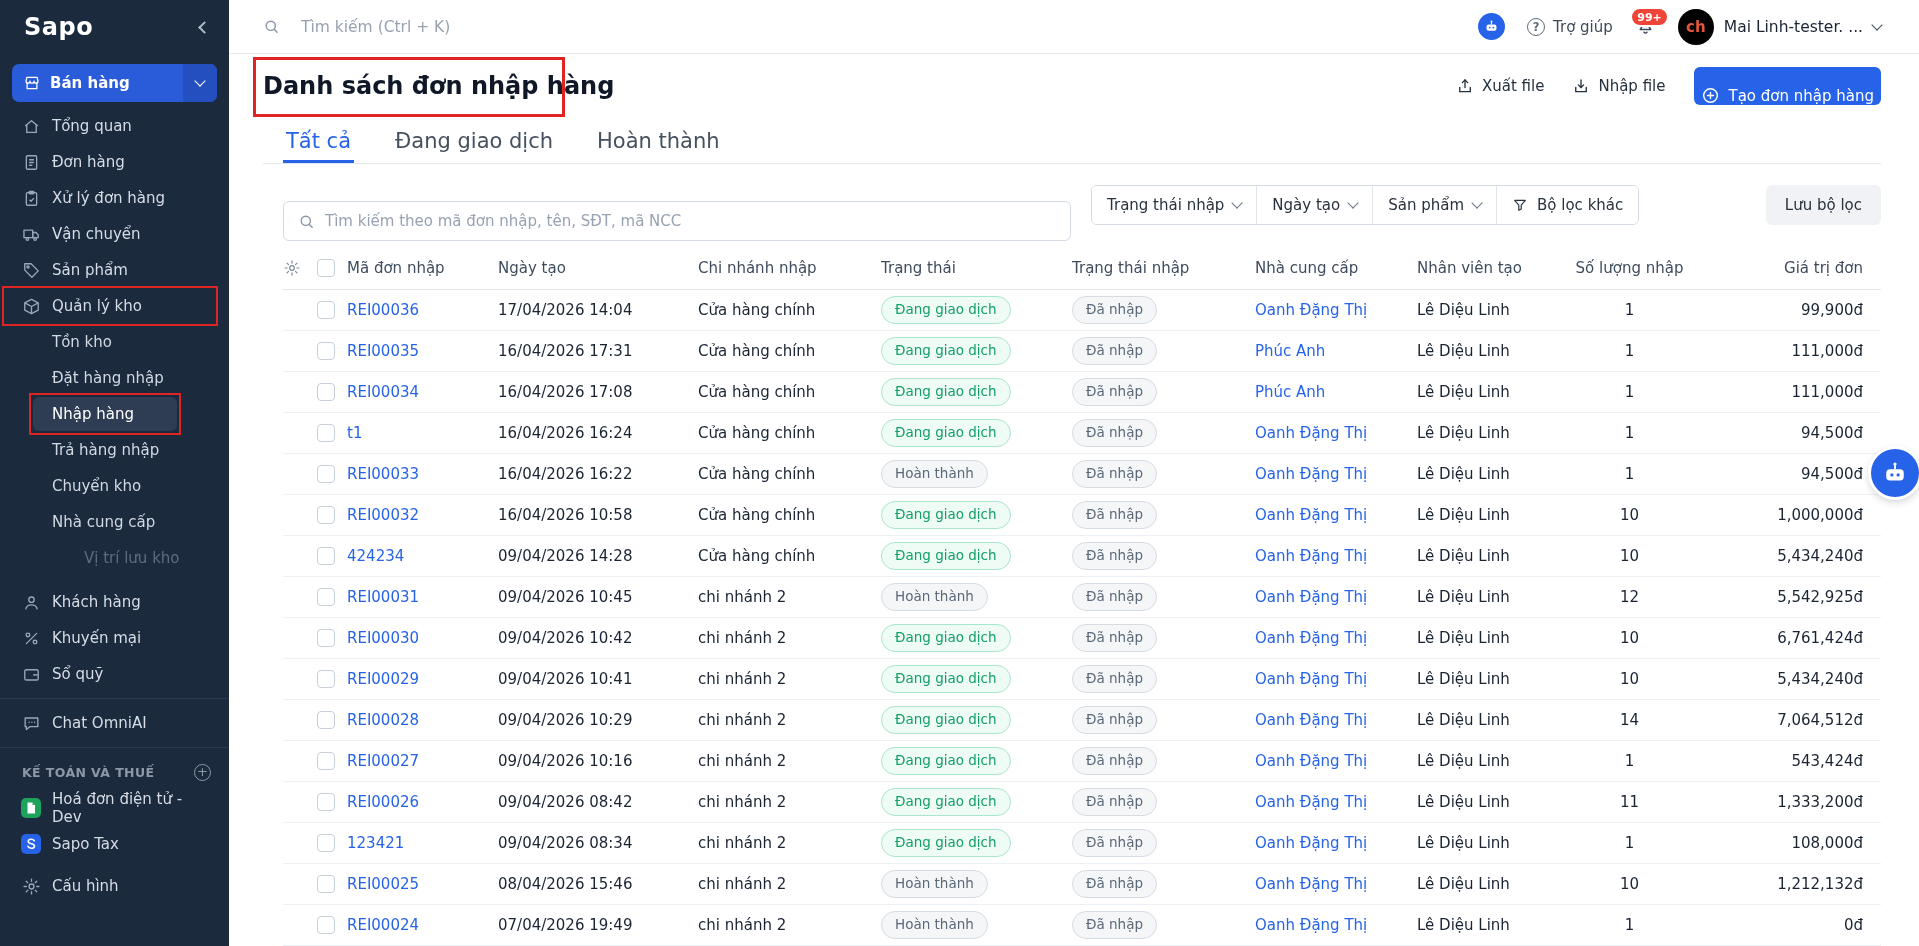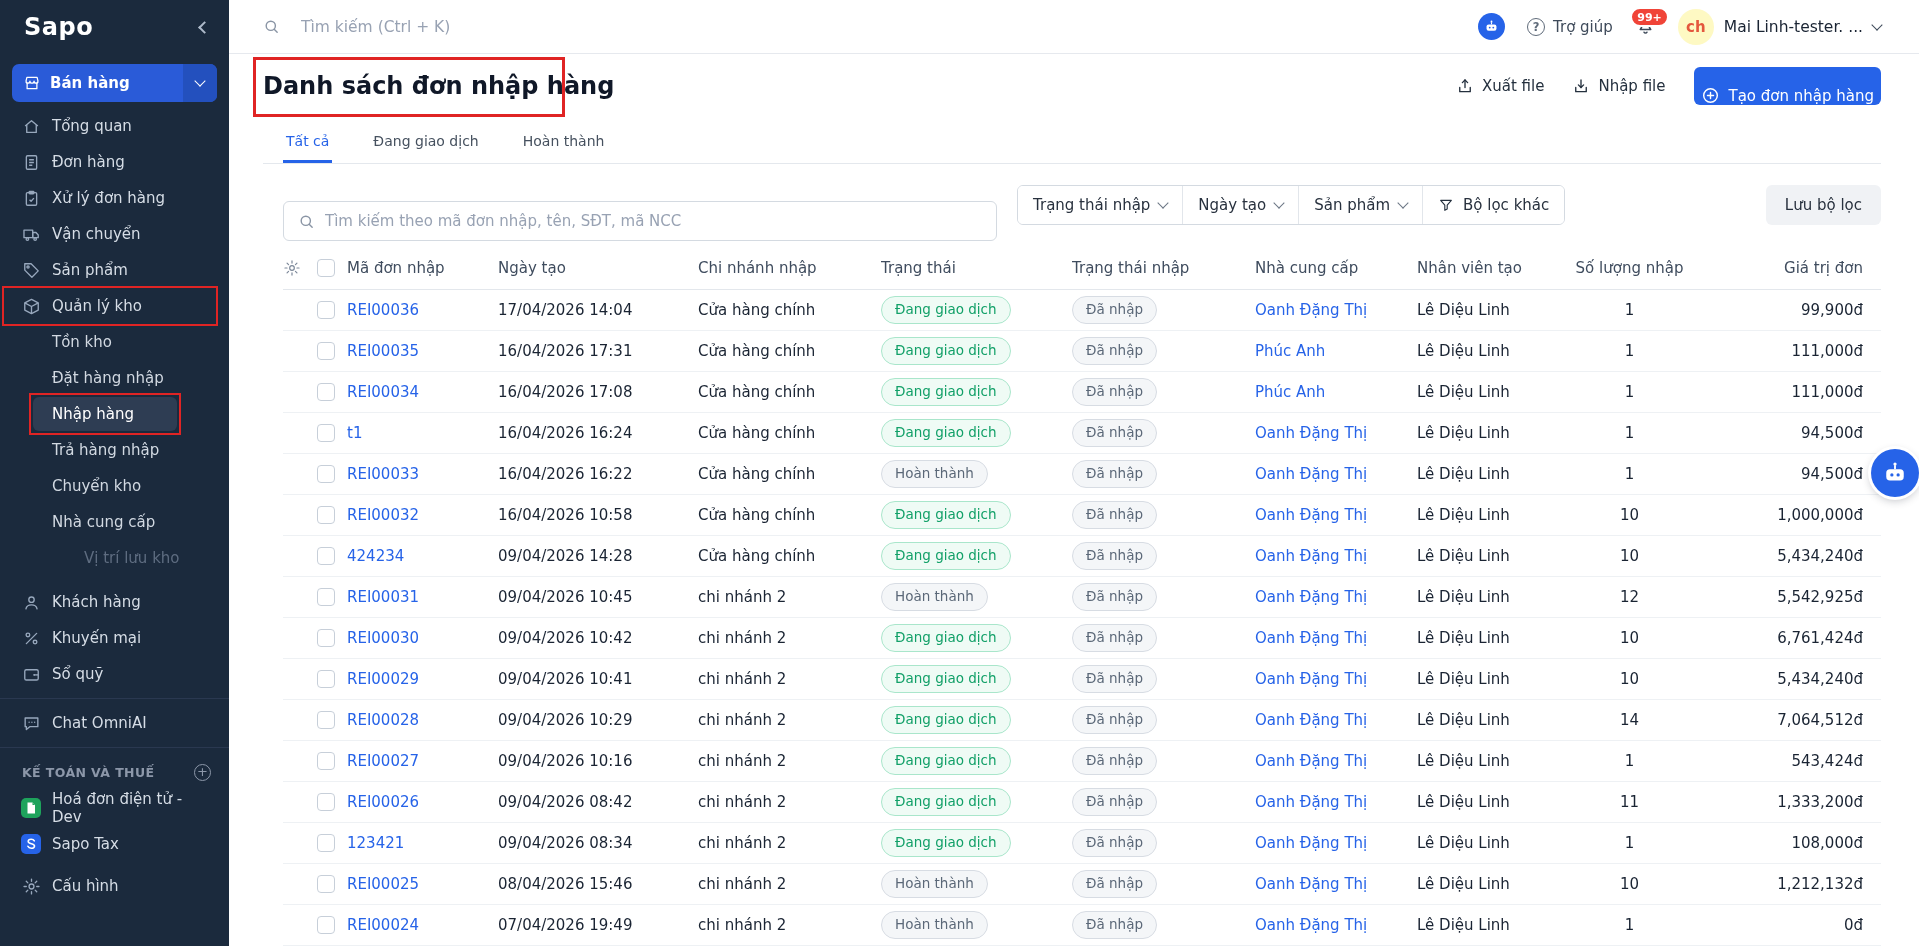--- a/index.html
+++ b/index.html
@@ -38,37 +38,37 @@
   .tb-search { display:flex; align-items:center; gap:21px; }
   .tb-search input { border:none; outline:none; font-family:inherit; font-size:15.5px; width:420px; color:#1A2433; background:transparent; }
   .tb-search input::placeholder { color:#98A2B3; }
   .tb-right { margin-left:auto; display:flex; align-items:center; gap:22px; }
   .tb-help { display:flex; align-items:flex-end; gap:8px; font-size:15px; color:#3E4A5A; cursor:pointer; }
   .q-icon { width:18px; height:18px; border:1.6px solid #5F6B7A; border-radius:50%; display:flex; align-items:center; justify-content:center; }
   .q-icon::before { content:"?"; font-size:11.5px; font-weight:700; color:#5F6B7A; }
   .tb-bell { position:relative; display:flex; cursor:pointer; }
   .badge { position:absolute; top:-9px; right:-13px; background:#F04438; color:#fff; font-size:11px; font-weight:700; padding:1.5px 5px; border-radius:999px; border:2px solid #fff;margin-left:23px; }
   .tb-user { display:flex; align-items:center; gap:10px; cursor:pointer; }
-  .avatar { width:36px; height:36px; border-radius:50%; background:#fef9c3; color:#E4573D; font-size:15px; font-weight:600; display:flex; align-items:center; justify-content:center; }
+  .avatar { width:36px; height:36px; border-radius:50%; background:#000000; color:#E4573D; font-size:15px; font-weight:600; display:flex; align-items:center; justify-content:center; }
   .uname { font-size:15.5px; color:#1A2433; }
   .omniai-wrap { width:27px; height:27px; border-radius:50%; background:#2663E8; display:flex; align-items:center; justify-content:center; cursor:pointer; }
 
   .page-header { height:64px; flex:0 0 64px; display:flex; align-items:center; padding:0 38px 0 34px; }
   .page-title { font-size:24px; font-weight:700; color:#101828; }
   .ph-actions { margin-left:auto; display:flex; align-items:center; gap:28px; }
   .ghost-btn { display:flex; align-items:center; gap:8px; background:none; border:none; font-family:inherit; font-size:15px; color:#24303E; cursor:pointer; }
   .primary-btn { display:flex; align-items:flex-end; gap:9px; background:#2663E8; color:#fff; border:none; border-radius:6px; height:38px; padding:0 7px; font-family:inherit; font-size:15px; font-weight:500; cursor:pointer; }
 
   .tabs { margin:0 38px 0 34px; display:flex; border-bottom:1px solid #E4E8ED; height:47px; align-items:stretch; }
-  .tab { display:flex; align-items:center; padding:0 3px; margin-right:38px; font-size:14px; color:#46515F; cursor:pointer; }
+  .tab { display:flex; align-items:center; padding:0 3px; margin-right:38px; font-size:21px; color:#46515F; cursor:pointer; }
   .tab:first-child { margin-left:20px; }
   .tab.active { color:#2663E8; font-weight:500; box-shadow: inset 0 -3px 0 #2663E8; }
 
   .filter-row { margin:19px 38px 19px 54px; height:44px; display:flex; align-items:center; }
-  .f-search { width:714px; height:40px; border:1px solid #D4DAE1; border-radius:6px; display:flex; align-items:center; gap:10px; padding:0 14px;margin-top:32px; }
+  .f-search { width:788px; height:40px; border:1px solid #D4DAE1; border-radius:6px; display:flex; align-items:center; gap:10px; padding:0 14px;margin-top:32px; }
   .f-search input { border:none; outline:none; flex:1; font-family:inherit; font-size:15px; color:#1A2433; background:transparent; }
   .f-search input::placeholder { color:#98A2B3; }
   .f-group { margin-left:20px; height:40px; display:flex; border:1px solid #D4DAE1; border-radius:6px; overflow:hidden; }
   .f-group button { display:flex; align-items:center; gap:9px; padding:0 15px; background:#fff; border:none; border-left:1px solid #E2E6EB; font-family:inherit; font-size:15px; color:#28313E; cursor:pointer; }
   .f-group button:first-child { border-left:none; }
   .save-filter { margin-left:auto; height:40px; padding:0 19px; background:#F0F2F5; border:none; border-radius:6px; font-family:inherit; font-size:15px; color:#28313E; cursor:pointer; }
 
   
   .table { margin:0 38px 0 54px; }
   .thead { display:flex; align-items:center; height:44px; border-bottom:1px solid #E3E7EC; }

